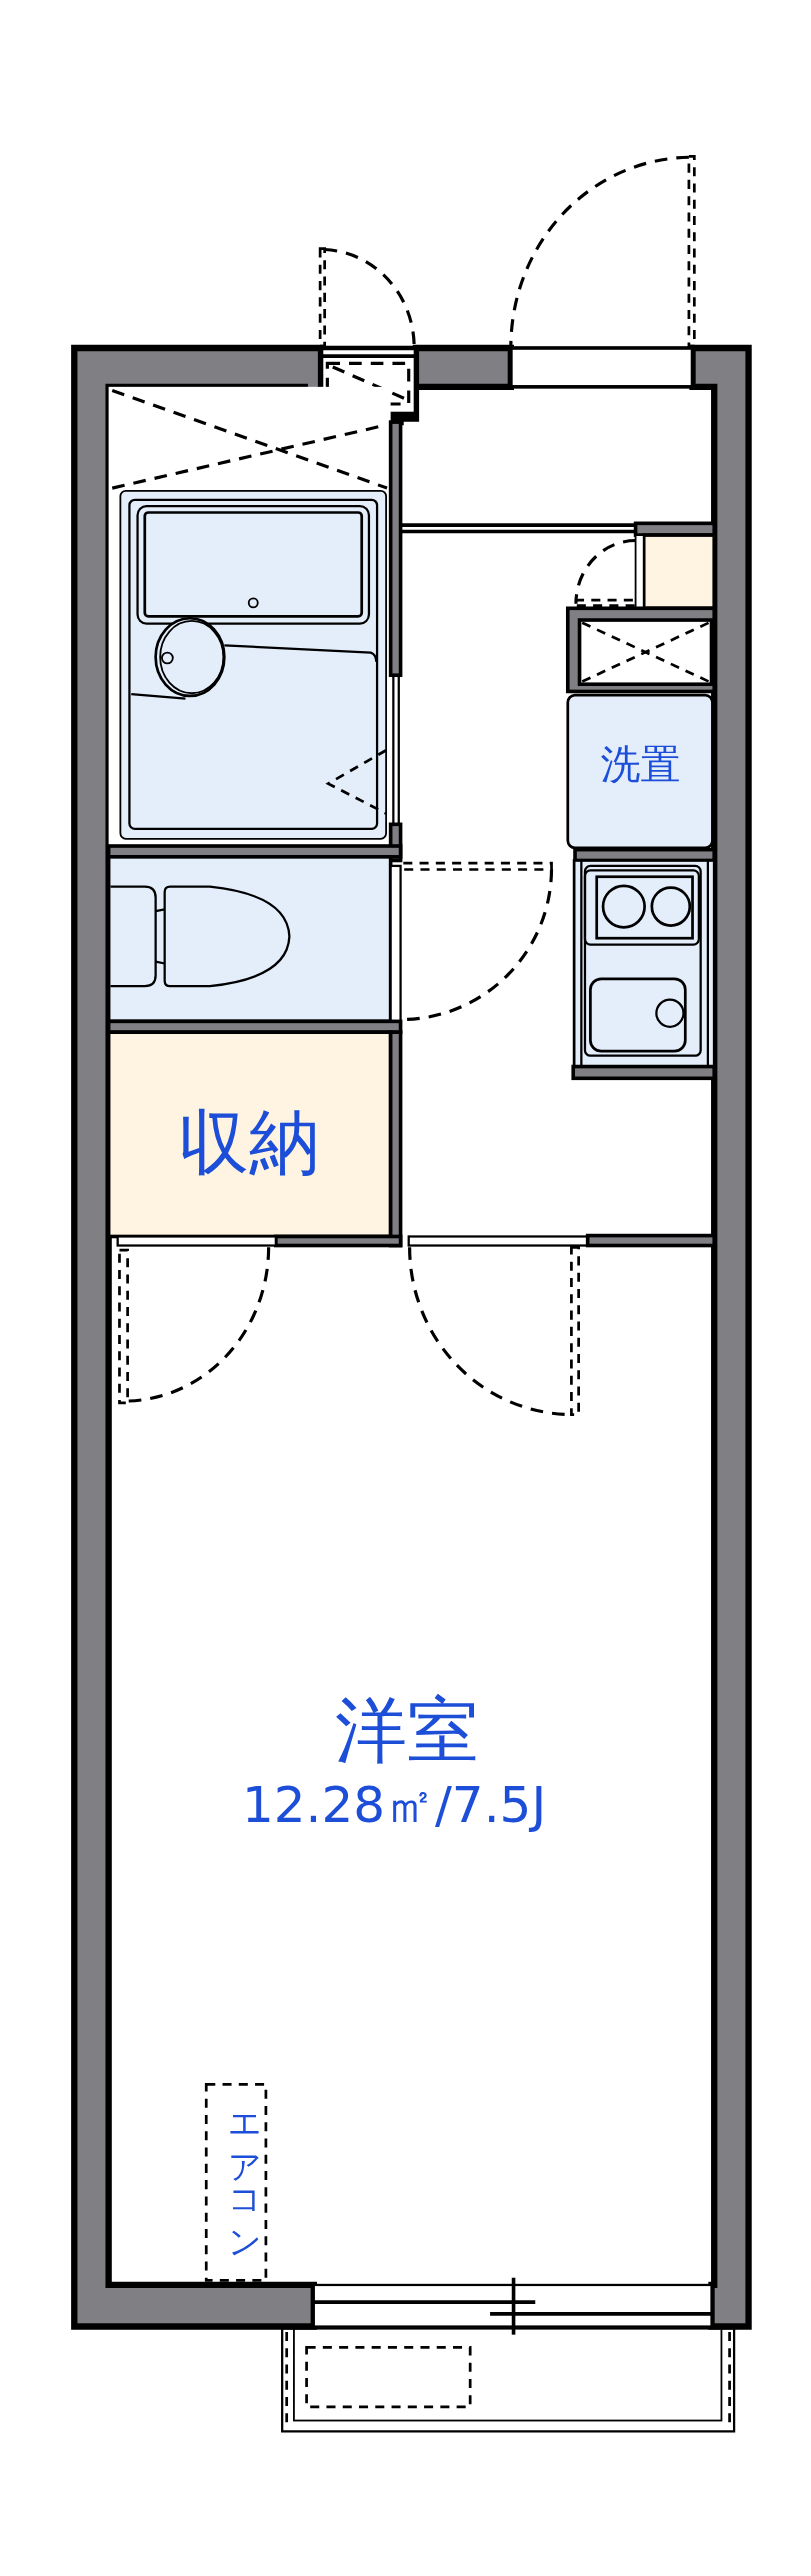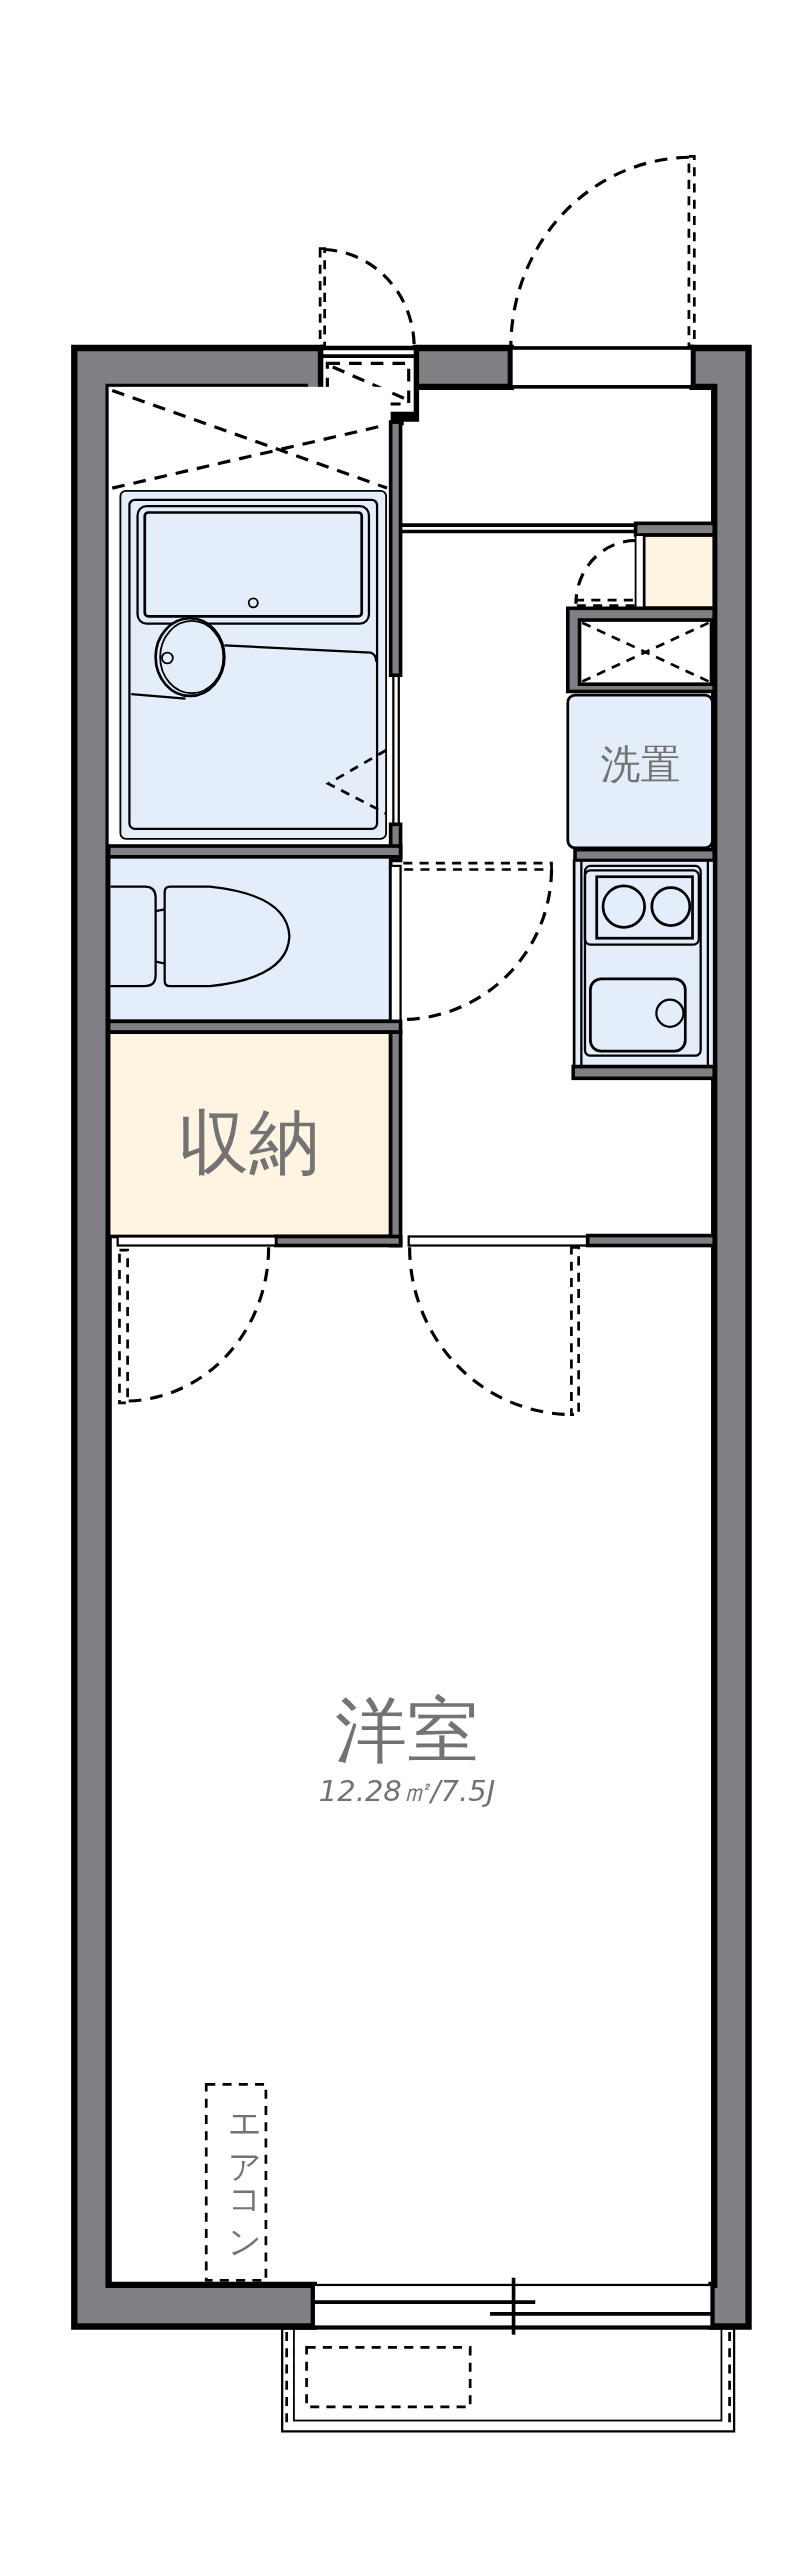--- a/index.html
+++ b/index.html
@@ -6,25 +6,25 @@
   body { width:812px; height:2576px; position:relative; overflow:hidden; font-family:"DejaVu Sans", sans-serif; }
   svg { position:absolute; left:0; top:0; }
   .wall { fill:#807f84; stroke:#000; stroke-width:7; }
   .twall { fill:#807f84; stroke:#000; stroke-width:4; }
   .line { fill:none; stroke:#000; stroke-width:4; }
   .thin { fill:none; stroke:#000; stroke-width:2.5; }
   .dash { fill:none; stroke:#000; stroke-width:3.5; stroke-dasharray:14 10; }
   .dashs { fill:none; stroke:#000; stroke-width:3; stroke-dasharray:10 8; }
   .blue { fill:#e4eefb; }
   .beige { fill:#fff4e2; }
-  .label { position:absolute; color:#737373; text-align:center; white-space:nowrap; font-family:"DejaVu Sans", sans-serif; }
+  .label { position:absolute; color:#1d4ed8; text-align:center; white-space:nowrap; font-family:"DejaVu Sans", sans-serif; }
   #lbl-washer { left:568px; top:737px; width:145px; font-size:40px; }
   #lbl-storage { left:108px; top:1096px; width:282px; font-size:71px; }
   #lbl-room { left:217px; top:1683px; width:380px; font-size:72px;font-family:Liberation Serif, serif; }
-  #lbl-area { left:217px; top:1772px; width:380px; font-size:29px;font-style:italic; }
+  #lbl-area { left:204px; top:1772px; width:380px; font-size:50px; }
   #lbl-aircon { left:206px; top:2095px; width:60px; font-size:33px; line-height:42px; writing-mode:vertical-rl; }
 </style>
 </head>
 <body>
 
 <svg width="812" height="2576" viewBox="0 0 898 2850" xmlns="http://www.w3.org/2000/svg">
 
   <g>
 
     <path class="wall" d="M82 385 L355 385 L355 463 L460 463 L460 385 L565 385 L565 428 L443 428 L443 467 L337 467 L337 428 L120 428 L120 2528 L347 2528 L347 2574 L82 2574 Z"></path>

